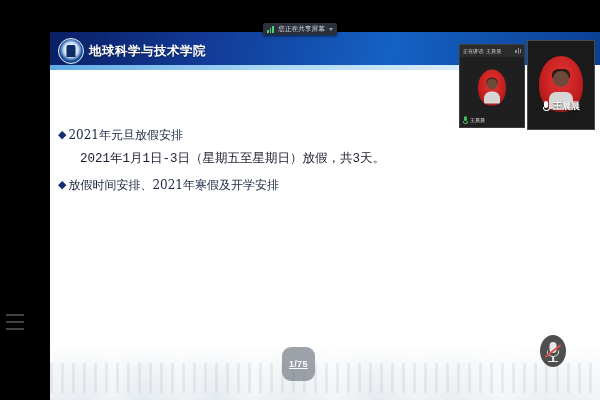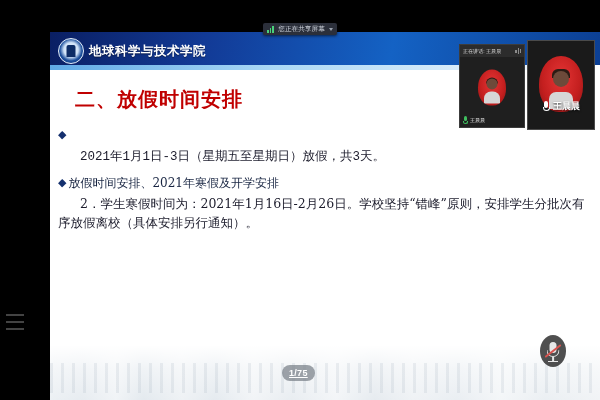--- a/index.html
+++ b/index.html
@@ -199,21 +199,21 @@
   
   .page-pill {
     position: absolute;
     left: 232px;
     bottom: 26px;
     background: rgba(120,128,136,.72);
     color: #ffffff;
     font-size: 9px;
     font-weight: bold;
     border-radius: 9px;
-    padding: 3px 7px;
+    padding: 12px 7px;
     letter-spacing: .3px;
     font-family: "Liberation Sans", sans-serif;
     text-decoration: underline;
   }
 
   
   .float-toolbar {
     position: absolute;
     left: 263px;
     top: 1px;
@@ -482,37 +482,36 @@
 
     <div class="slide-header">
       <div class="seal-logo"></div>
       <div class="header-title">地球科学与技术学院</div>
     </div>
 
     <div class="slide-body">
 
       <div class="campus-band"></div>
 
-      <div class="slide-title">二、放假时间安排</div>
 
       <div class="content">
 
         <div class="bullet-line">
           <span class="bullet-mark">◆</span>
+          <span class="bullet-text">2021年元旦放假安排</span>
         </div>
 
         <div class="para indent">2021年1月1日-3日（星期五至星期日）放假，共3天。</div>
 
         <div class="bullet-line">
           <span class="bullet-mark">◆</span>
           <span class="bullet-text">放假时间安排、2021年寒假及开学安排</span>
         </div>
 
 
-        <div class="para hang">2．学生寒假时间为：2021年1月16日-2月26日。学校坚持“错峰”原则，安排学生分批次有序放假离校（具体安排另行通知）。</div>
 
       </div>
 
       <div class="page-pill">1/75</div>
 
       <div class="slide-bottom-rule"></div>
     </div>
   </div>
 
   <div class="float-toolbar">

